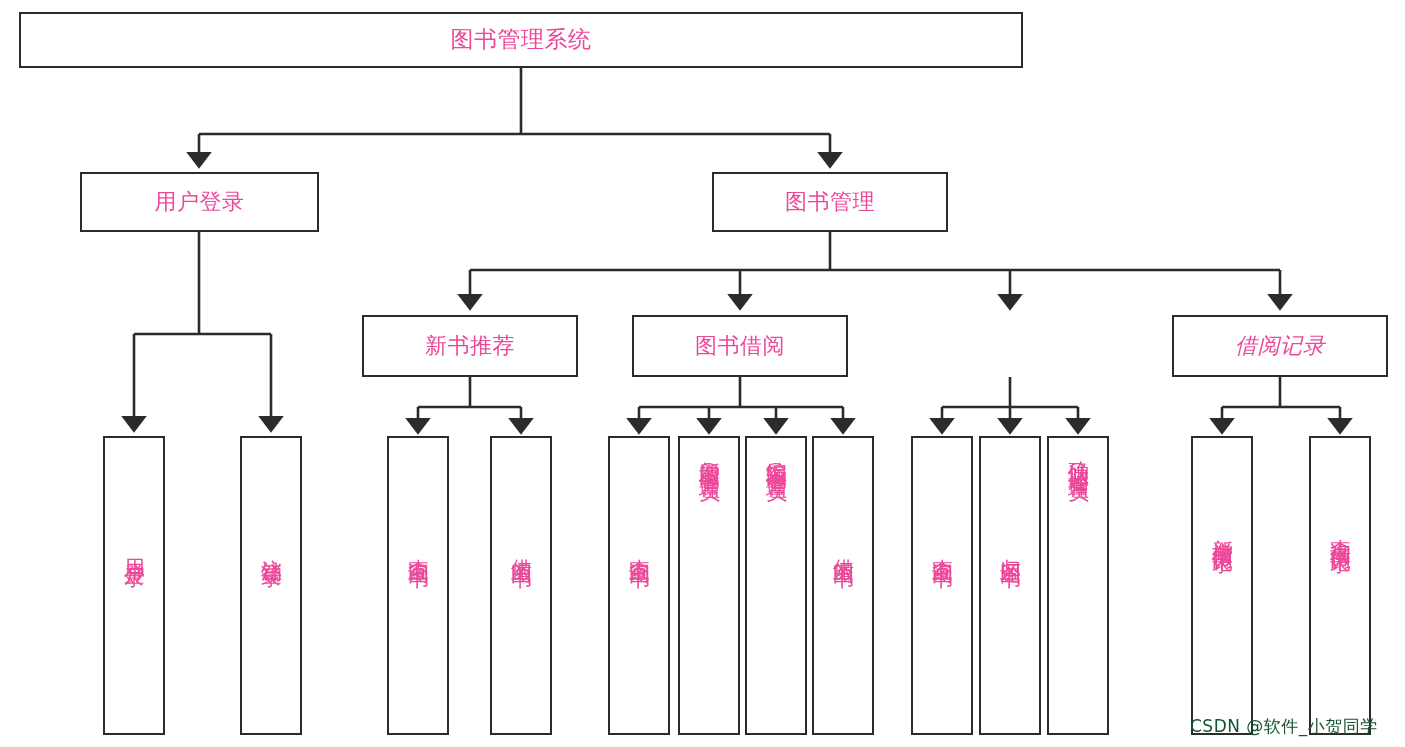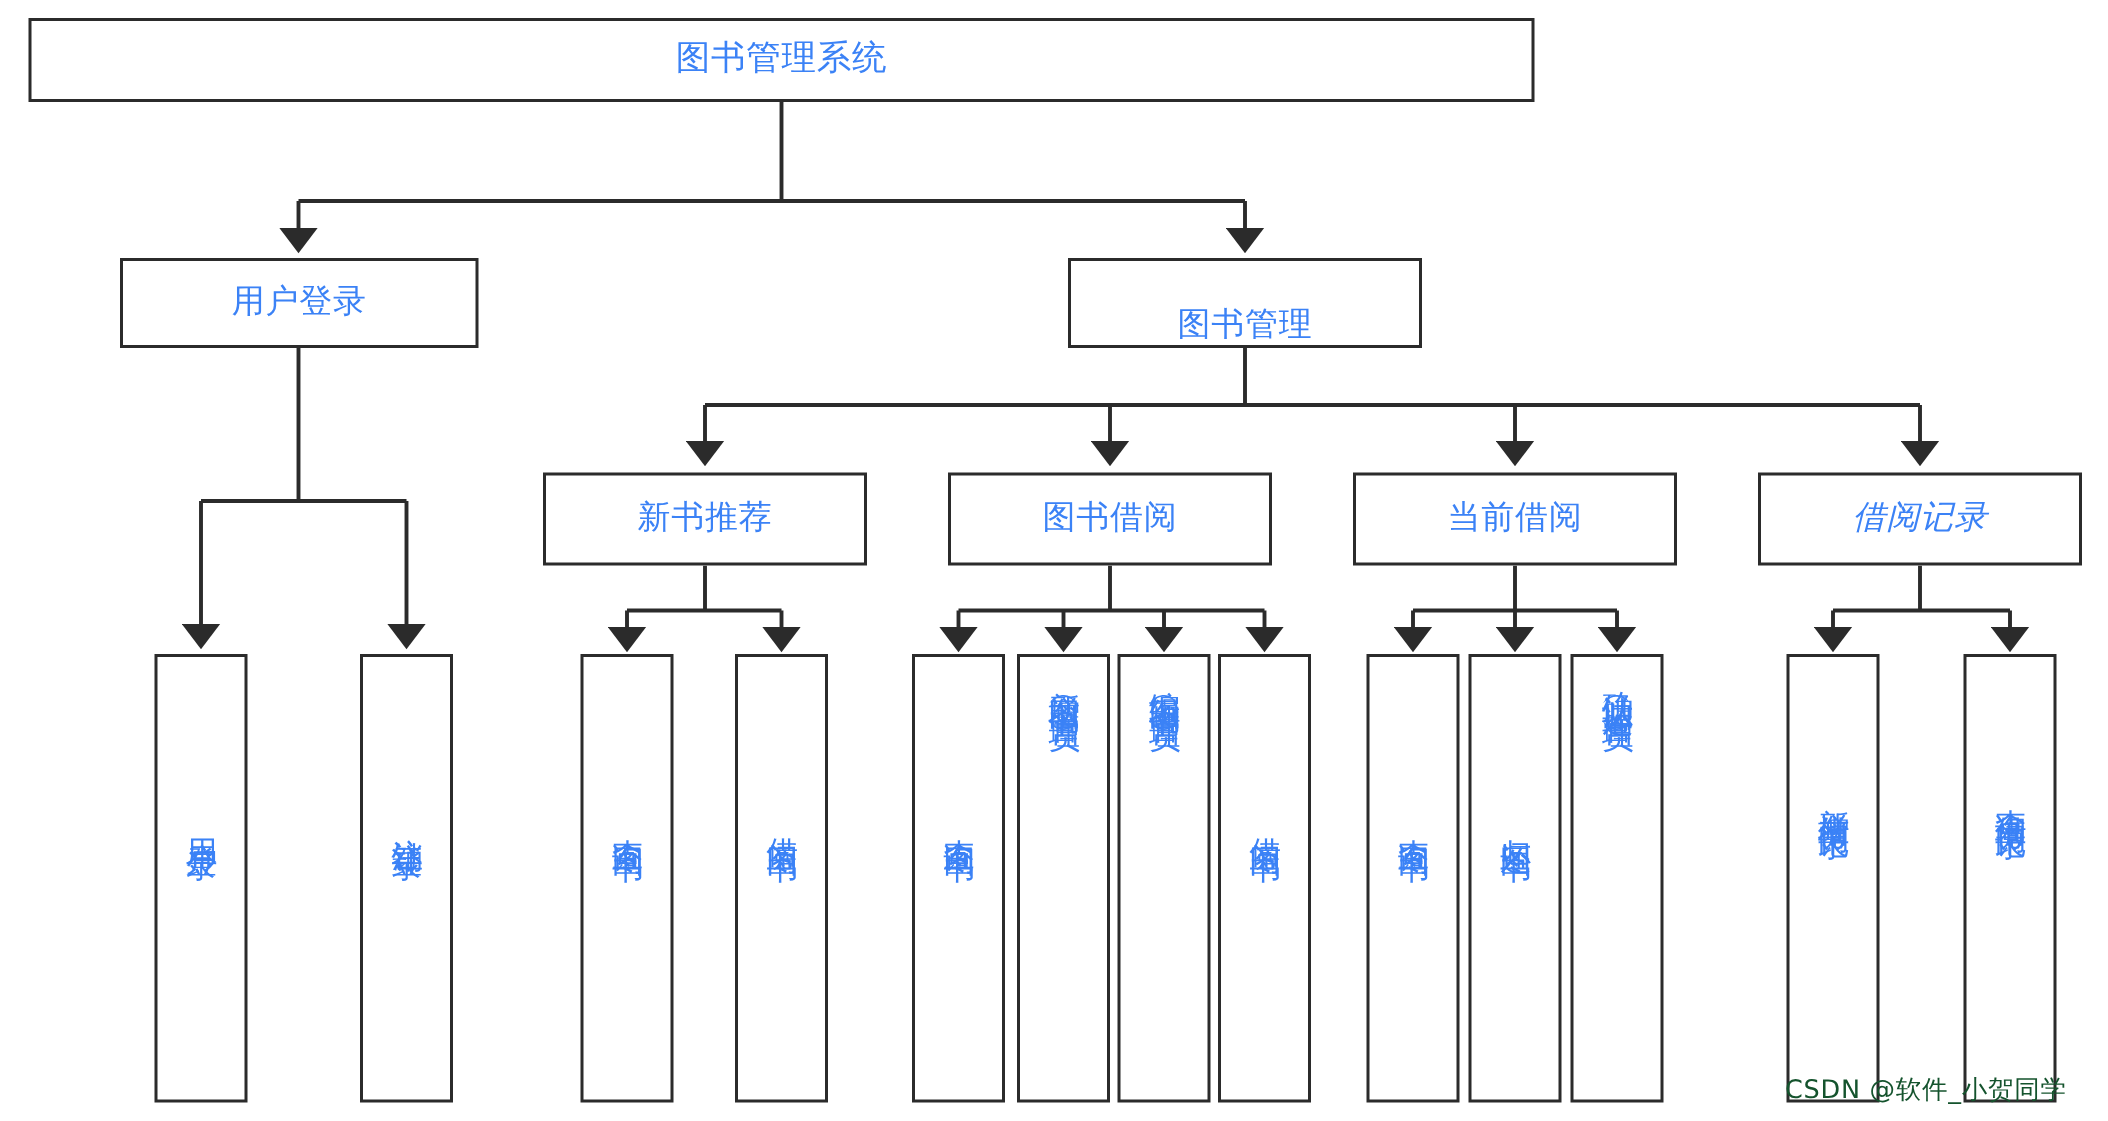--- a/index.html
+++ b/index.html
@@ -24,21 +24,21 @@
     top: 0;
     width: 1405px;
     height: 747px;
     pointer-events: none;
   }
   .node {
     position: absolute;
     box-sizing: border-box;
     border: 2.5px solid #2b2b2b;
     background: #ffffff;
-    color: #3b82f6;
+    color: #ec4899;
     display: flex;
     align-items: center;
     justify-content: center;
     text-align: center;
     line-height: 1.18;
     z-index: 2;
   }
   .node.h {
     font-size: 22px;
     letter-spacing: 0.5px;
@@ -132,33 +132,30 @@
     </g>
   </svg>
 
   <div class="node h root" style="left:19px; top:12px; width:1004px; height:56px;">
     <span>图书管理系统</span>
   </div>
 
   <div class="node h" style="left:80px; top:172px; width:239px; height:60px;">
     <span>用户登录</span>
   </div>
-  <div class="node h" style="left:712px; top:172px; width:236px; height:60px;align-items:flex-end;">
+  <div class="node h" style="left:712px; top:172px; width:236px; height:60px;">
     <span>图书管理</span>
   </div>
 
   <div class="node h" style="left:362px; top:315px; width:216px; height:62px;">
     <span>新书推荐</span>
   </div>
   <div class="node h" style="left:632px; top:315px; width:216px; height:62px;">
     <span>图书借阅</span>
   </div>
-  <div class="node h" style="left:902px; top:315px; width:216px; height:62px;">
-    <span>当前借阅</span>
-  </div>
   <div class="node h" style="left:1172px; top:315px; width:216px; height:62px;font-style:italic;">
     <span>借阅记录</span>
   </div>
 
   <div class="node v midshort" style="left:103px; top:436px; width:62px; height:299px;">
     <span class="vtext">用户登录</span>
   </div>
   <div class="node v midshort" style="left:240px; top:436px; width:62px; height:299px;">
     <span class="vtext">注销登录</span>
   </div>

